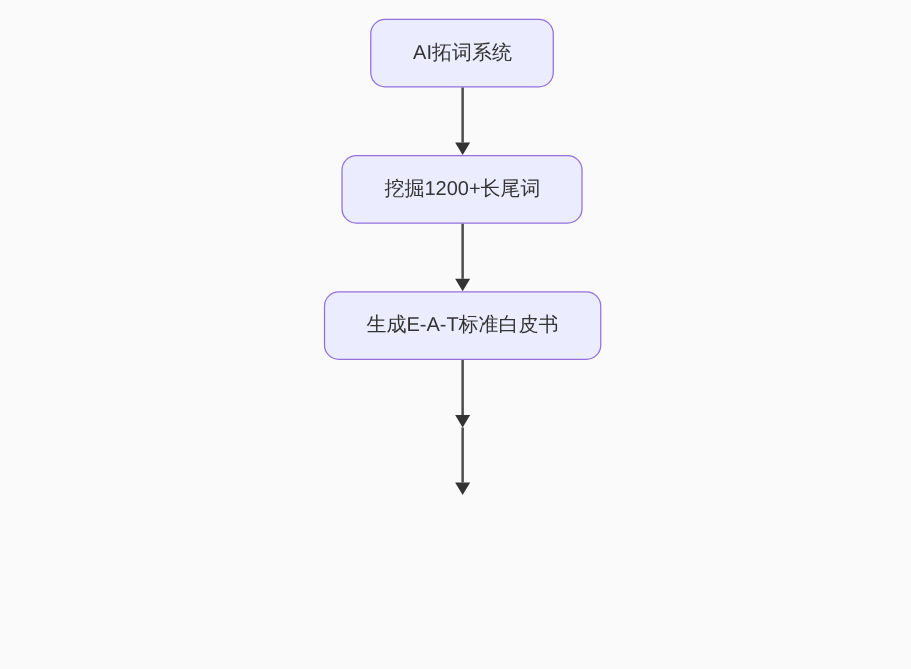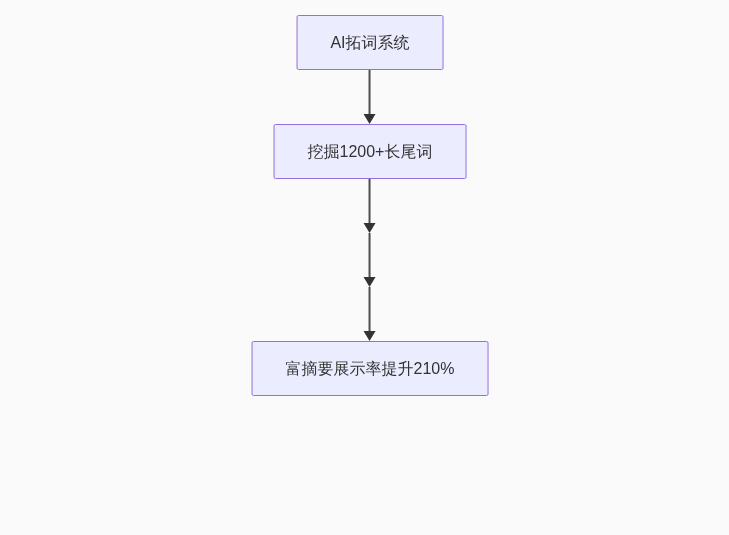--- a/index.html
+++ b/index.html
@@ -29,21 +29,21 @@
   }
   .node {
     box-sizing: border-box;
     height: 55px;
     display: flex;
     align-items: center;
     justify-content: center;
     padding: 0 33px;
     background: #ECECFF;
     border: 1.5px solid #9370DB;
-    border-radius: 2px;
+    border-radius: 12px;
     color: #333333;
     font-size: 16px;
     line-height: 1;
     white-space: nowrap;
     text-align: center;
   }
   .connector {
     height: 54px;
     display: flex;
     flex-direction: column;
@@ -79,30 +79,30 @@
 
     <div class="node">
       <span>挖掘1200+长尾词</span>
     </div>
 
     <div class="connector">
       <div class="line"></div>
       <div class="arrowhead"></div>
     </div>
 
+    <div class="node">
+      <span>生成E-A-T标准白皮书</span>
+    </div>
 
     <div class="connector">
       <div class="line"></div>
       <div class="arrowhead"></div>
     </div>
 
 
     <div class="connector">
       <div class="line"></div>
       <div class="arrowhead"></div>
     </div>
 
-    <div class="node">
-      <span>富摘要展示率提升210%</span>
-    </div>
 
   </div>
 </div>
 
 </body></html>

